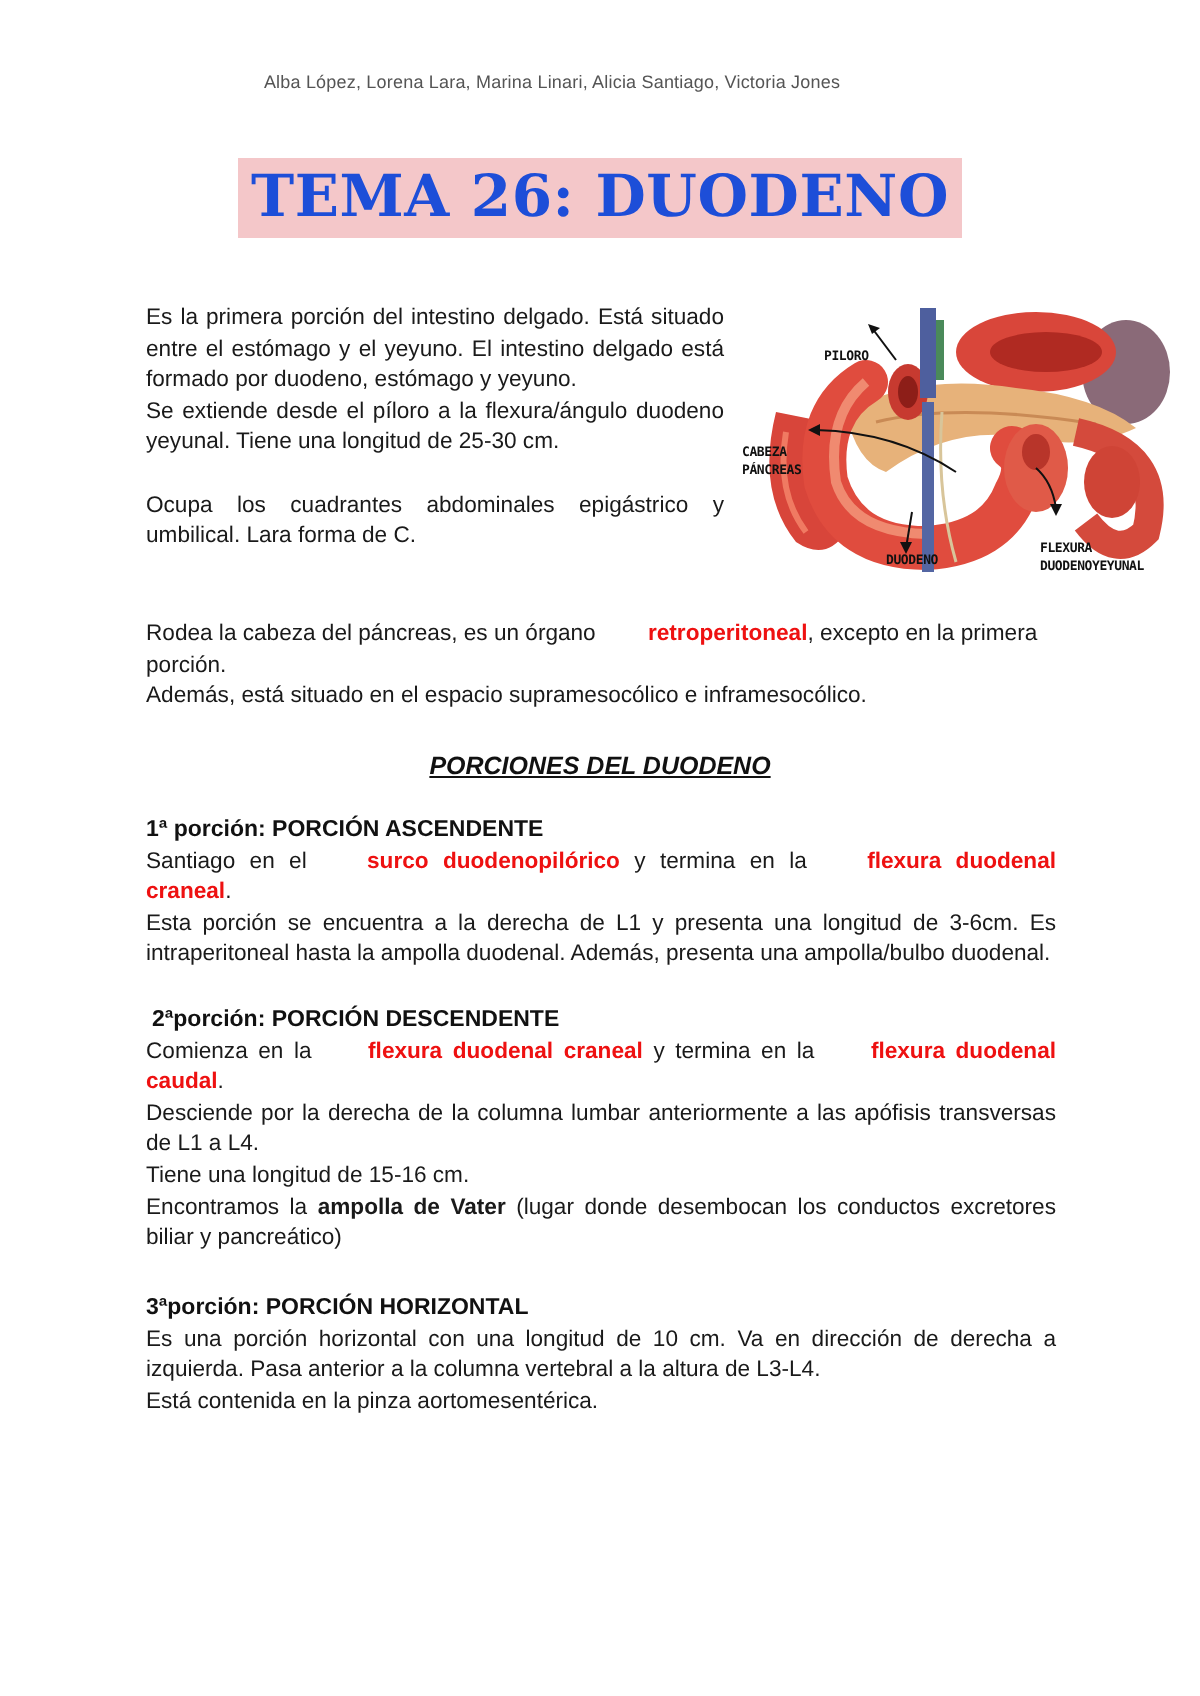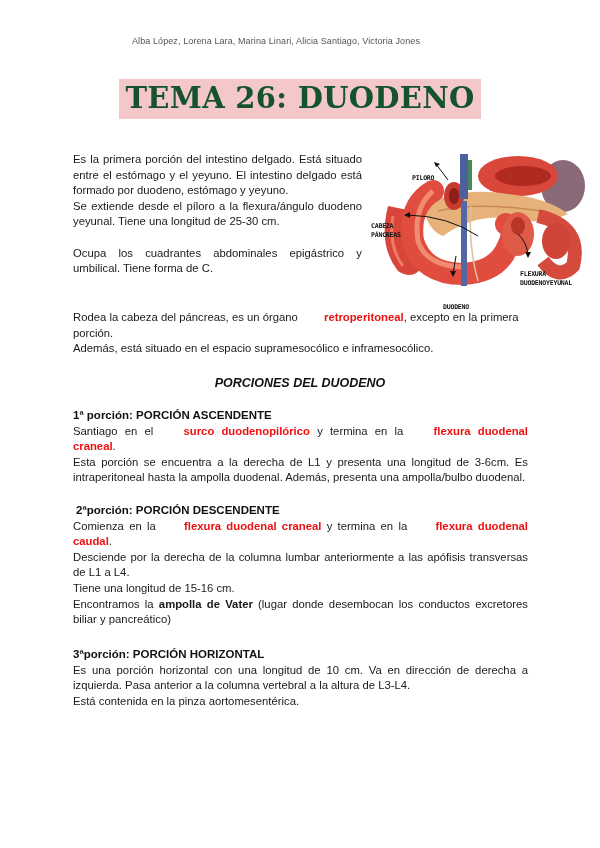--- a/index.html
+++ b/index.html
@@ -3,53 +3,53 @@
 <meta charset="utf-8">
 <style>
   html, body { margin: 0; padding: 0; background: #ffffff; }
   body { width: 600px; height: 848px; position: relative; overflow: hidden;
          font-family: "Liberation Sans", sans-serif; color: #111; }
   .authors { position: absolute; top: 36px; left: 0; width: 552px; text-align: center;
              font-size: 9px; color: #555; letter-spacing: 0.1px; }
   .title-wrap { position: absolute; top: 79px; left: 0; width: 600px; text-align: center; }
   .title { display: inline-block; background: #f4c7c9; padding: 2px 6px 4px 6px;
            font-family: "DejaVu Serif", serif; font-weight: bold; font-size: 29px;
-           color: #14532d; letter-spacing: 0.3px; }
+           color: #1d4ed8; letter-spacing: 0.3px; }
   .p { font-size: 11.3px; line-height: 15.6px; text-align: justify; color: #1a1a1a; }
   .intro { position: absolute; top: 152px; left: 73px; width: 289px; }
   .gap { height: 15.6px; }
   .red { color: #ee1111; font-weight: bold; padding-left: 23px; }
   .strong { font-weight: bold; }
   .figure { position: absolute; top: 146px; left: 368px; width: 226px; height: 145px; }
   .fig-label { position: absolute; font-size: 6.5px; font-family: "DejaVu Sans Mono", monospace;
                color: #111; font-weight: bold; letter-spacing: -0.2px; line-height: 8px; margin-top: 16px; }
   .block2 { position: absolute; top: 310px; left: 73px; width: 455px; }
   .section-title { position: absolute; top: 376px; left: 0; width: 600px; text-align: center;
-                   font-size: 12.5px; font-weight: bold; font-style: italic; color: #111; }
+                   font-size: 12.5px; font-weight: bold; font-style: italic; text-decoration: underline; color: #111; }
   .part { position: absolute; left: 73px; width: 455px; }
   .part h3 { margin: 0; font-size: 11.5px; font-weight: bold; line-height: 15.6px; color: #111; }
   .part1 { top: 408px; }
   .part2 { top: 503px; }
   .part2 h3 { padding-left: 3px; }
   .part3 { top: 647px; }
 </style>
 </head>
 <body>
 
 <div class="authors">Alba López, Lorena Lara, Marina Linari, Alicia Santiago, Victoria Jones</div>
 
 <div class="title-wrap">
   <span class="title">TEMA 26: DUODENO</span>
 </div>
 
 <div class="intro">
   <div class="p">Es la primera porción del intestino delgado. Está situado entre el estómago y el yeyuno. El intestino delgado está formado por duodeno, estómago y yeyuno.</div>
   <div class="p">Se extiende desde el píloro a la flexura/ángulo duodeno yeyunal. Tiene una longitud de 25-30 cm.</div>
   <div class="gap"></div>
-  <div class="p">Ocupa los cuadrantes abdominales epigástrico y umbilical. Tiene forma de C.</div>
+  <div class="p">Ocupa los cuadrantes abdominales epigástrico y umbilical. Lara forma de C.</div>
 </div>
 
 <div class="figure">
   <svg width="226" height="145" viewBox="0 0 226 145" xmlns="http://www.w3.org/2000/svg">
 
     <ellipse cx="195" cy="40" rx="22" ry="26" fill="#8a6a78"></ellipse>
     <ellipse cx="150" cy="30" rx="40" ry="20" fill="#d9463a"></ellipse>
     <ellipse cx="155" cy="30" rx="28" ry="10" fill="#b02a22"></ellipse>
 
     <path d="M20 60 Q10 100 30 125 Q45 135 55 120 Q40 95 45 65 Z" fill="#d8453a"></path>
@@ -80,21 +80,21 @@
     <path d="M40 69 Q80 70 110 90" stroke="#111" stroke-width="1" fill="none"></path>
     <path d="M36 69 L42 66 L42 72 Z" fill="#111"></path>
     <line x1="88" y1="110" x2="85" y2="128" stroke="#111" stroke-width="1"></line>
     <path d="M85 131 L82 125 L88 125 Z" fill="#111"></path>
     <path d="M150 88 Q158 95 160 108" stroke="#111" stroke-width="1" fill="none"></path>
     <path d="M160 112 L157 106 L163 106 Z" fill="#111"></path>
   </svg>
   <div class="fig-label" style="top:12px; left:44px;">PILORO</div>
   <div class="fig-label" style="top:60px; left:3px;">CABEZA</div>
   <div class="fig-label" style="top:69px; left:3px;">PÁNCREAS</div>
-  <div class="fig-label" style="top:141px; left:75px;">DUODENO</div>
+  <div class="fig-label" style="top:114px; left:75px;">DUODENO</div>
   <div class="fig-label" style="top:108px; left:152px;">FLEXURA</div>
   <div class="fig-label" style="top:117px; left:152px;">DUODENOYEYUNAL</div>
 </div>
 
 <div class="block2">
   <div class="p" style="text-align:left;"><span>Rodea la cabeza del páncreas, es un órgano </span><span class="red">retroperitoneal</span><span>, excepto en la primera porción.</span></div>
   <div class="p" style="text-align:left;">Además, está situado en el espacio supramesocólico e inframesocólico.</div>
 </div>
 
 <div class="section-title">PORCIONES DEL DUODENO</div>

